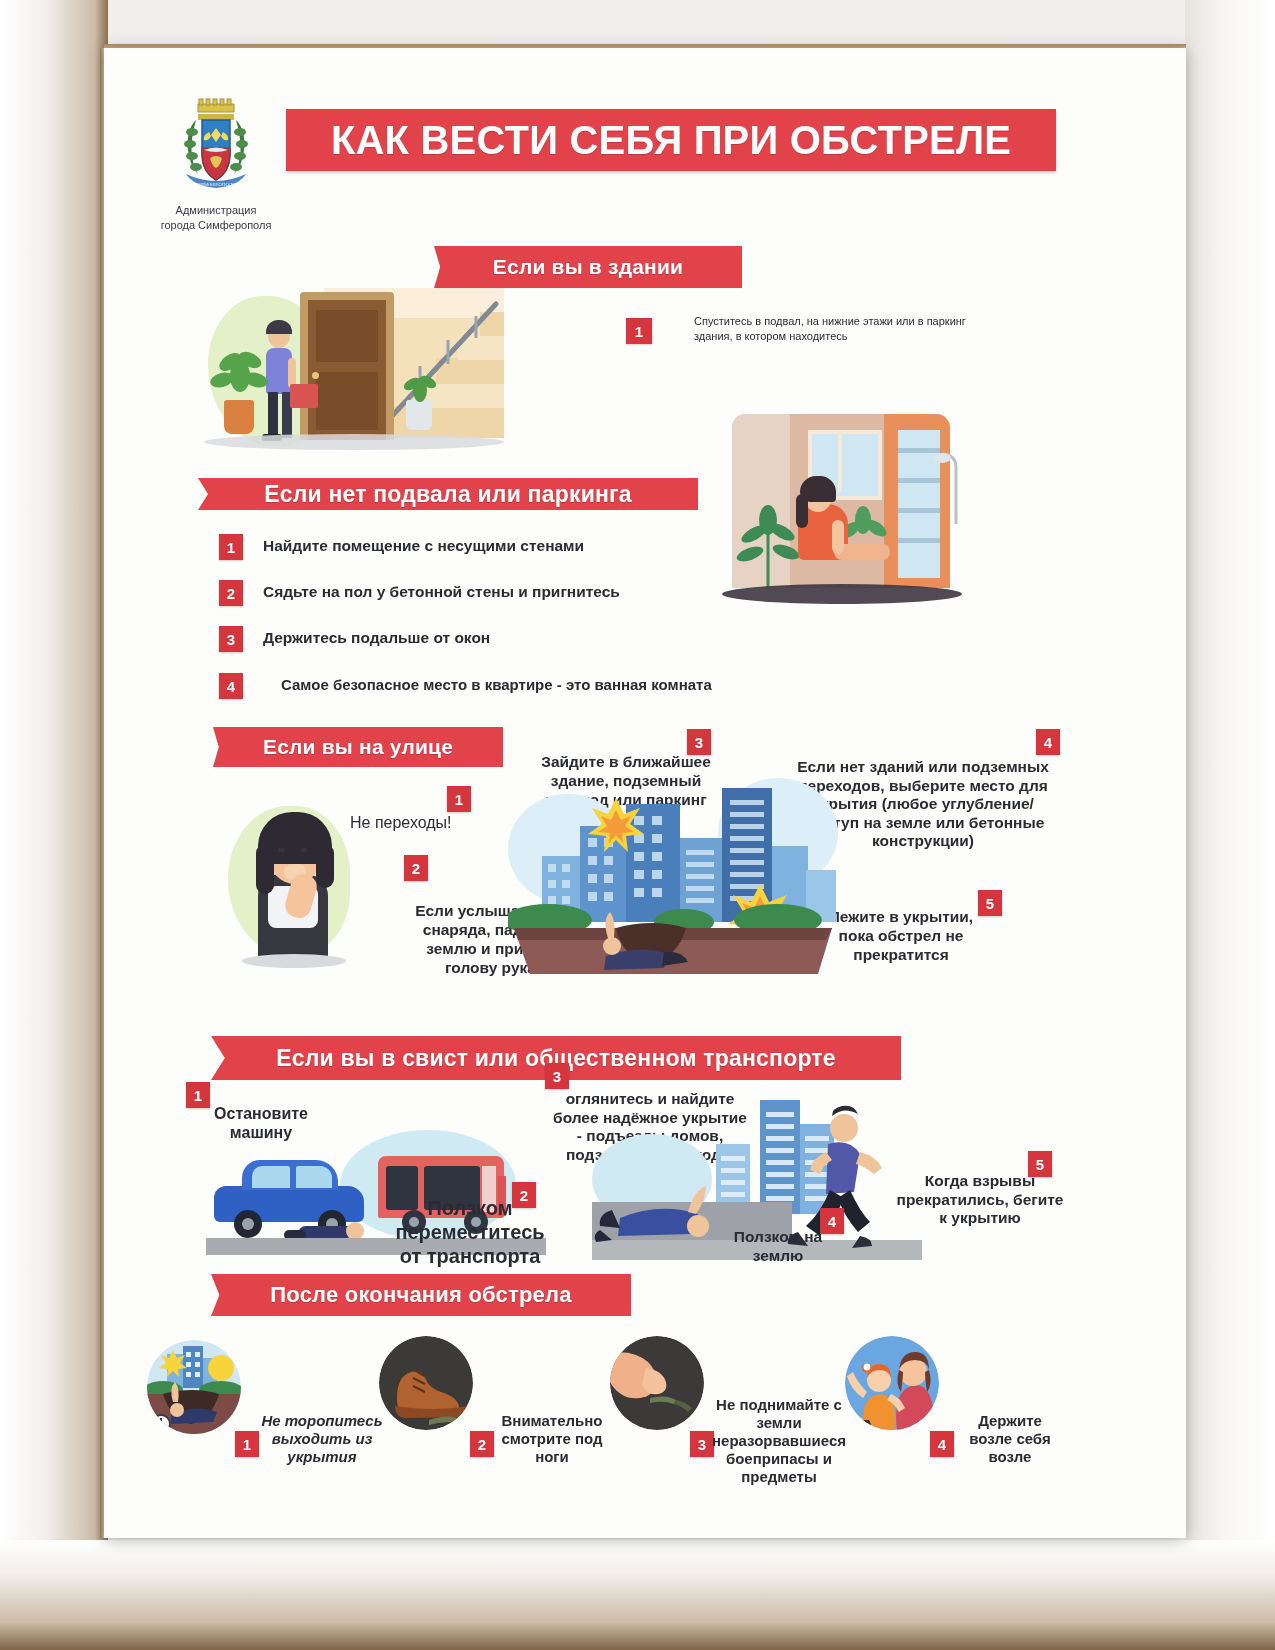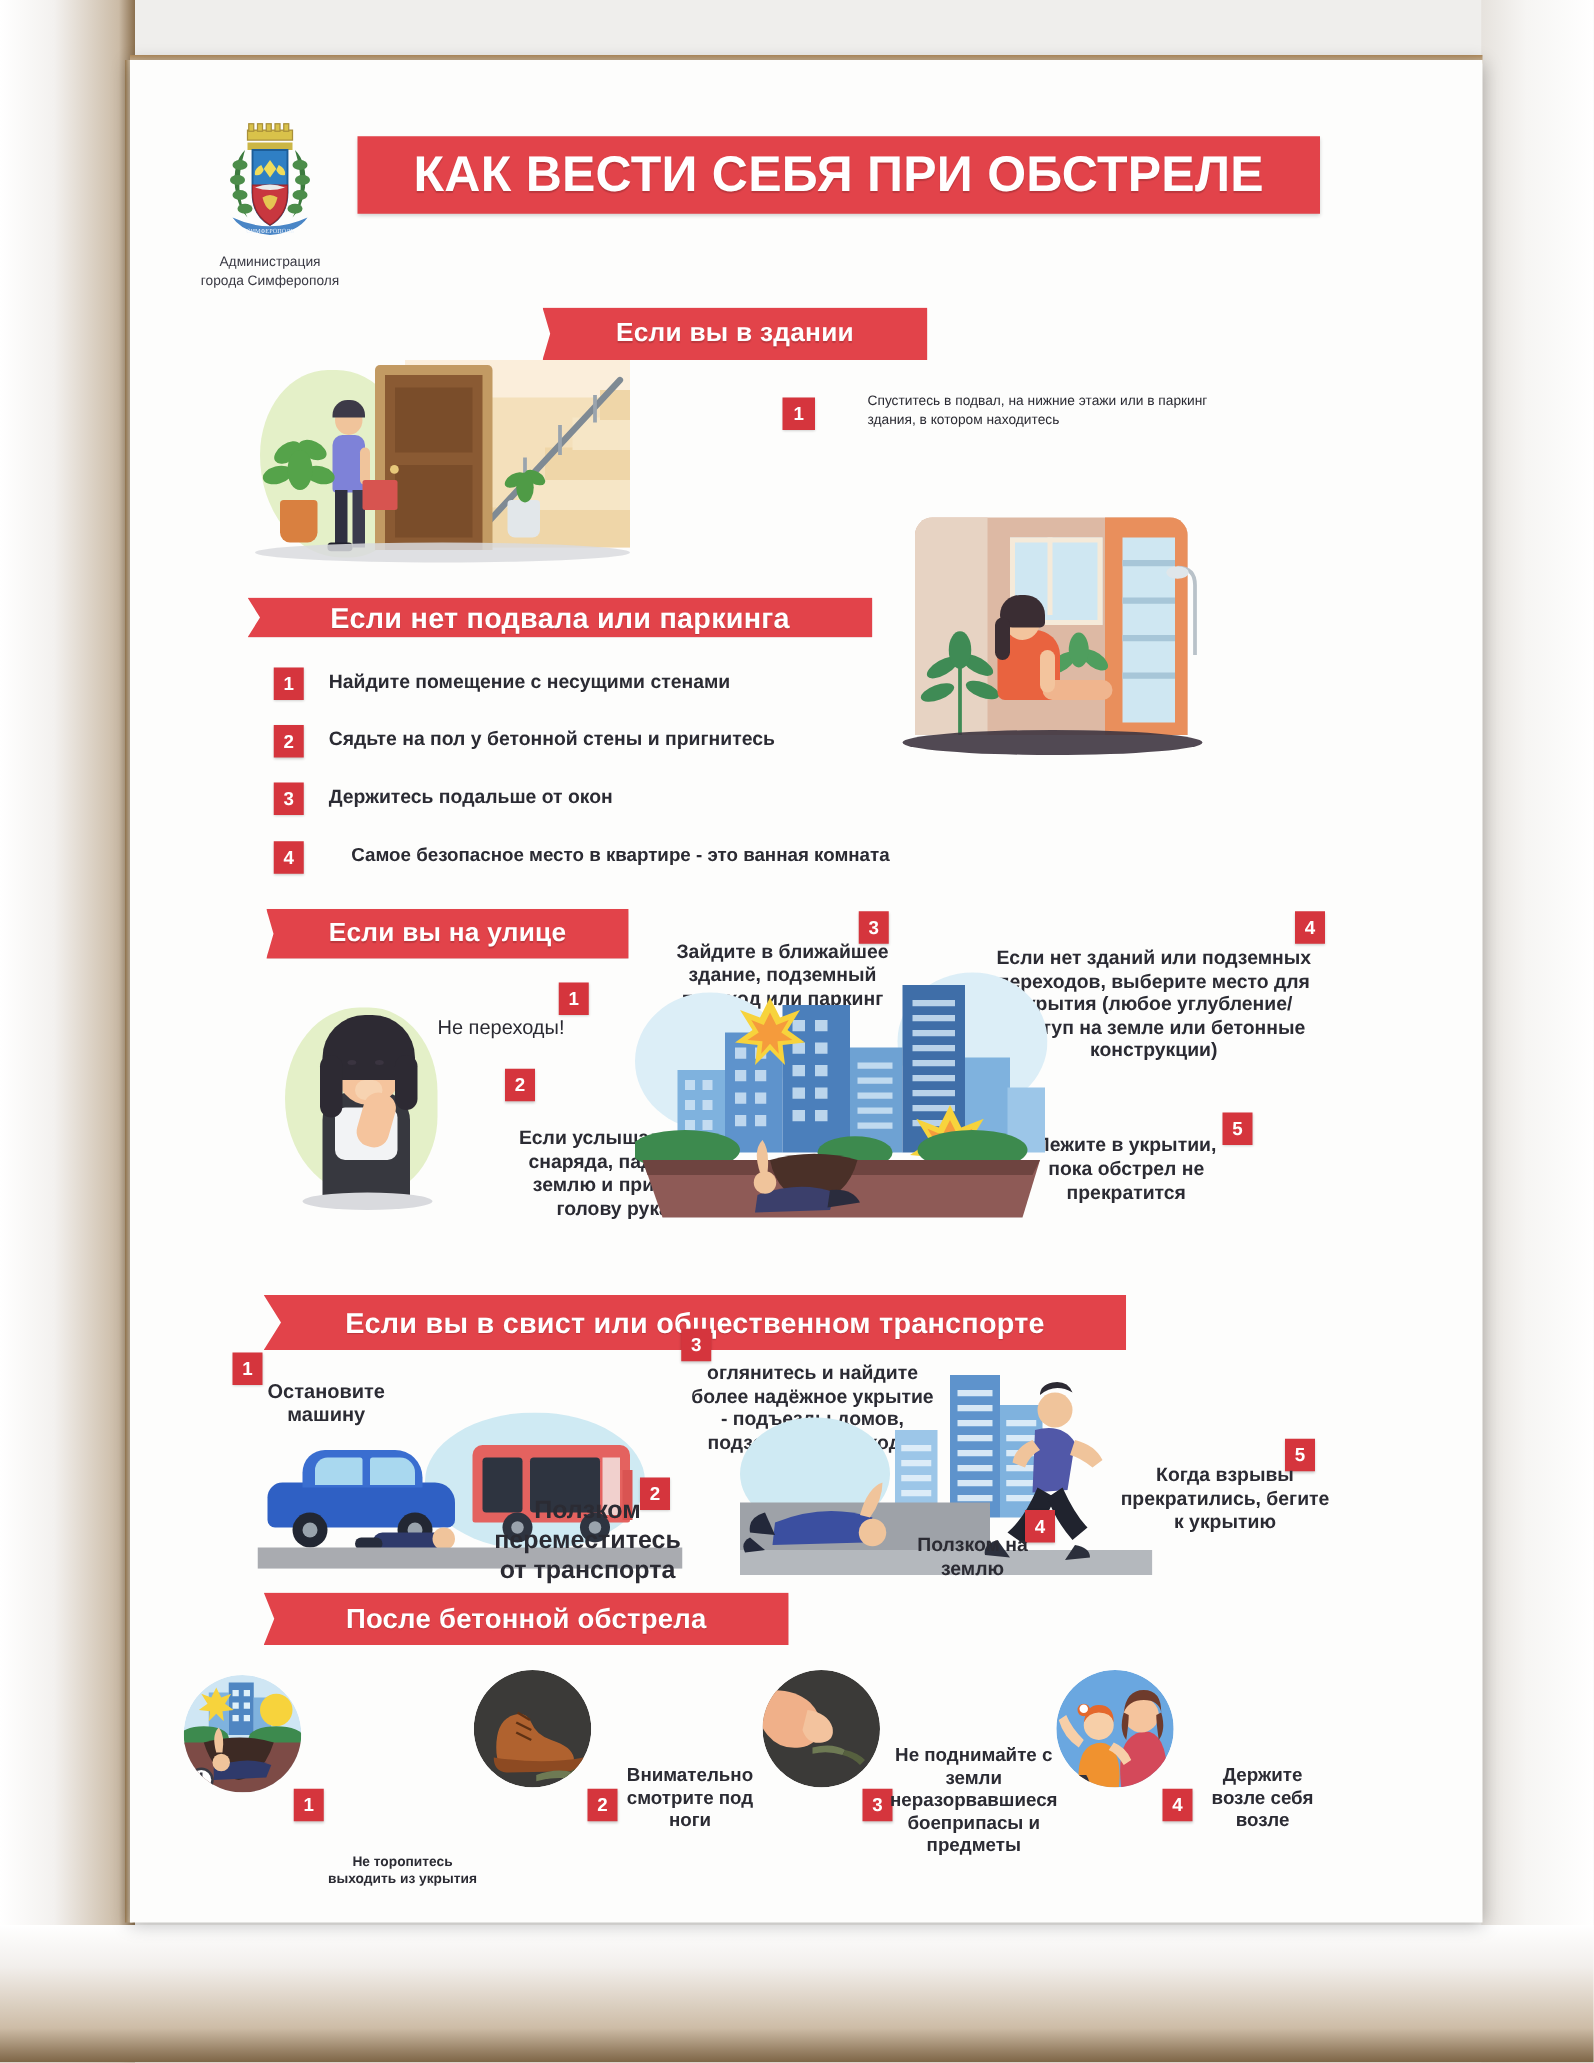--- a/index.html
+++ b/index.html
@@ -493,21 +493,21 @@
   </svg>
 </div>
 
 <div class="num" style="left:820px;top:1208px;width:24px;height:26px;font-size:15px;">4</div>
 <div class="txt b ctr" style="left:718px;top:1228px;width:120px;font-size:15.5px;line-height:1.2;">Ползком на землю</div>
 
 <div class="num" style="left:1028px;top:1151px;width:24px;height:26px;font-size:15px;">5</div>
 <div class="txt b ctr" style="left:895px;top:1172px;width:170px;font-size:15.5px;line-height:1.2;">Когда взрывы прекратились, бегите к укрытию</div>
 
 <div class="ribbon notch-both" style="left:211px;top:1274px;width:420px;height:42px;">
-  <span style="font-size:22px;">После бетонной обстрела</span>
+  <span style="font-size:22px;">После окончания обстрела</span>
 </div>
 
 <div class="bcirc" style="left:147px;top:1340px;">
   <svg viewBox="0 0 94 94" width="94" height="94">
     <circle cx="47" cy="47" r="47" fill="#cfe6f4"></circle>
     <rect x="20" y="14" width="16" height="34" fill="#7fb2de"></rect>
     <rect x="36" y="6" width="20" height="42" fill="#4f86c2"></rect>
     <rect x="56" y="18" width="14" height="30" fill="#7fb2de"></rect>
     <g fill="#dff0fa">
         <rect x="39" y="12" width="5" height="5"></rect>
@@ -526,21 +526,21 @@
     <path d="M0 54 L94 54 L94 94 L0 94 Z" fill="#7d4b46"></path>
     <path d="M16 54 q30 -8 56 0 q-8 26 -28 30 q-20 -4 -28 -30" fill="#3d2a24"></path>
     <path d="M24 74 q26 -10 46 -2 l-4 10 l-42 2 z" fill="#2f3a6b"></path>
     <circle cx="30" cy="70" r="7" fill="#f0c49b"></circle>
     <path d="M26 62 q-4 -14 2 -20 q5 6 3 20 z" fill="#f0c49b"></path>
     <circle cx="14" cy="84" r="9" fill="#fff" stroke="#3a3a44" stroke-width="2"></circle>
     <path d="M14 78 L14 84 L18 87" stroke="#3a3a44" stroke-width="2" fill="none"></path>
   </svg>
 </div>
 <div class="num" style="left:235px;top:1431px;width:24px;height:26px;font-size:15px;">1</div>
-<div class="txt b ctr" style="left:258px;top:1484px;width:128px;font-size:11px;line-height:1.2;">Не торопитесь выходить из укрытия</div>
+<div class="txt b ctr" style="left:258px;top:1412px;width:128px;font-size:15px;line-height:1.2;font-style:italic;">Не торопитесь выходить из укрытия</div>
 
 <div class="bcirc" style="left:379px;top:1336px;">
   <svg viewBox="0 0 94 94" width="94" height="94">
     <circle cx="47" cy="47" r="47" fill="#3b3a38"></circle>
     <path d="M18 62 q0 -22 14 -26 q10 -3 14 6 q4 10 16 14 q16 5 18 14 q1 8 -10 9 l-42 1 q-10 -1 -10 -18 z" fill="#b0622f"></path>
     <path d="M16 70 q40 6 72 0 q2 10 -10 11 l-52 1 q-10 -1 -10 -12 z" fill="#8d4a22"></path>
     <g stroke="#5e3114" stroke-width="2" fill="none">
       <path d="M34 42 L46 48"></path>
         <path d="M34 50 L46 56"></path>
         <path d="M35 34 L45 40"></path>

